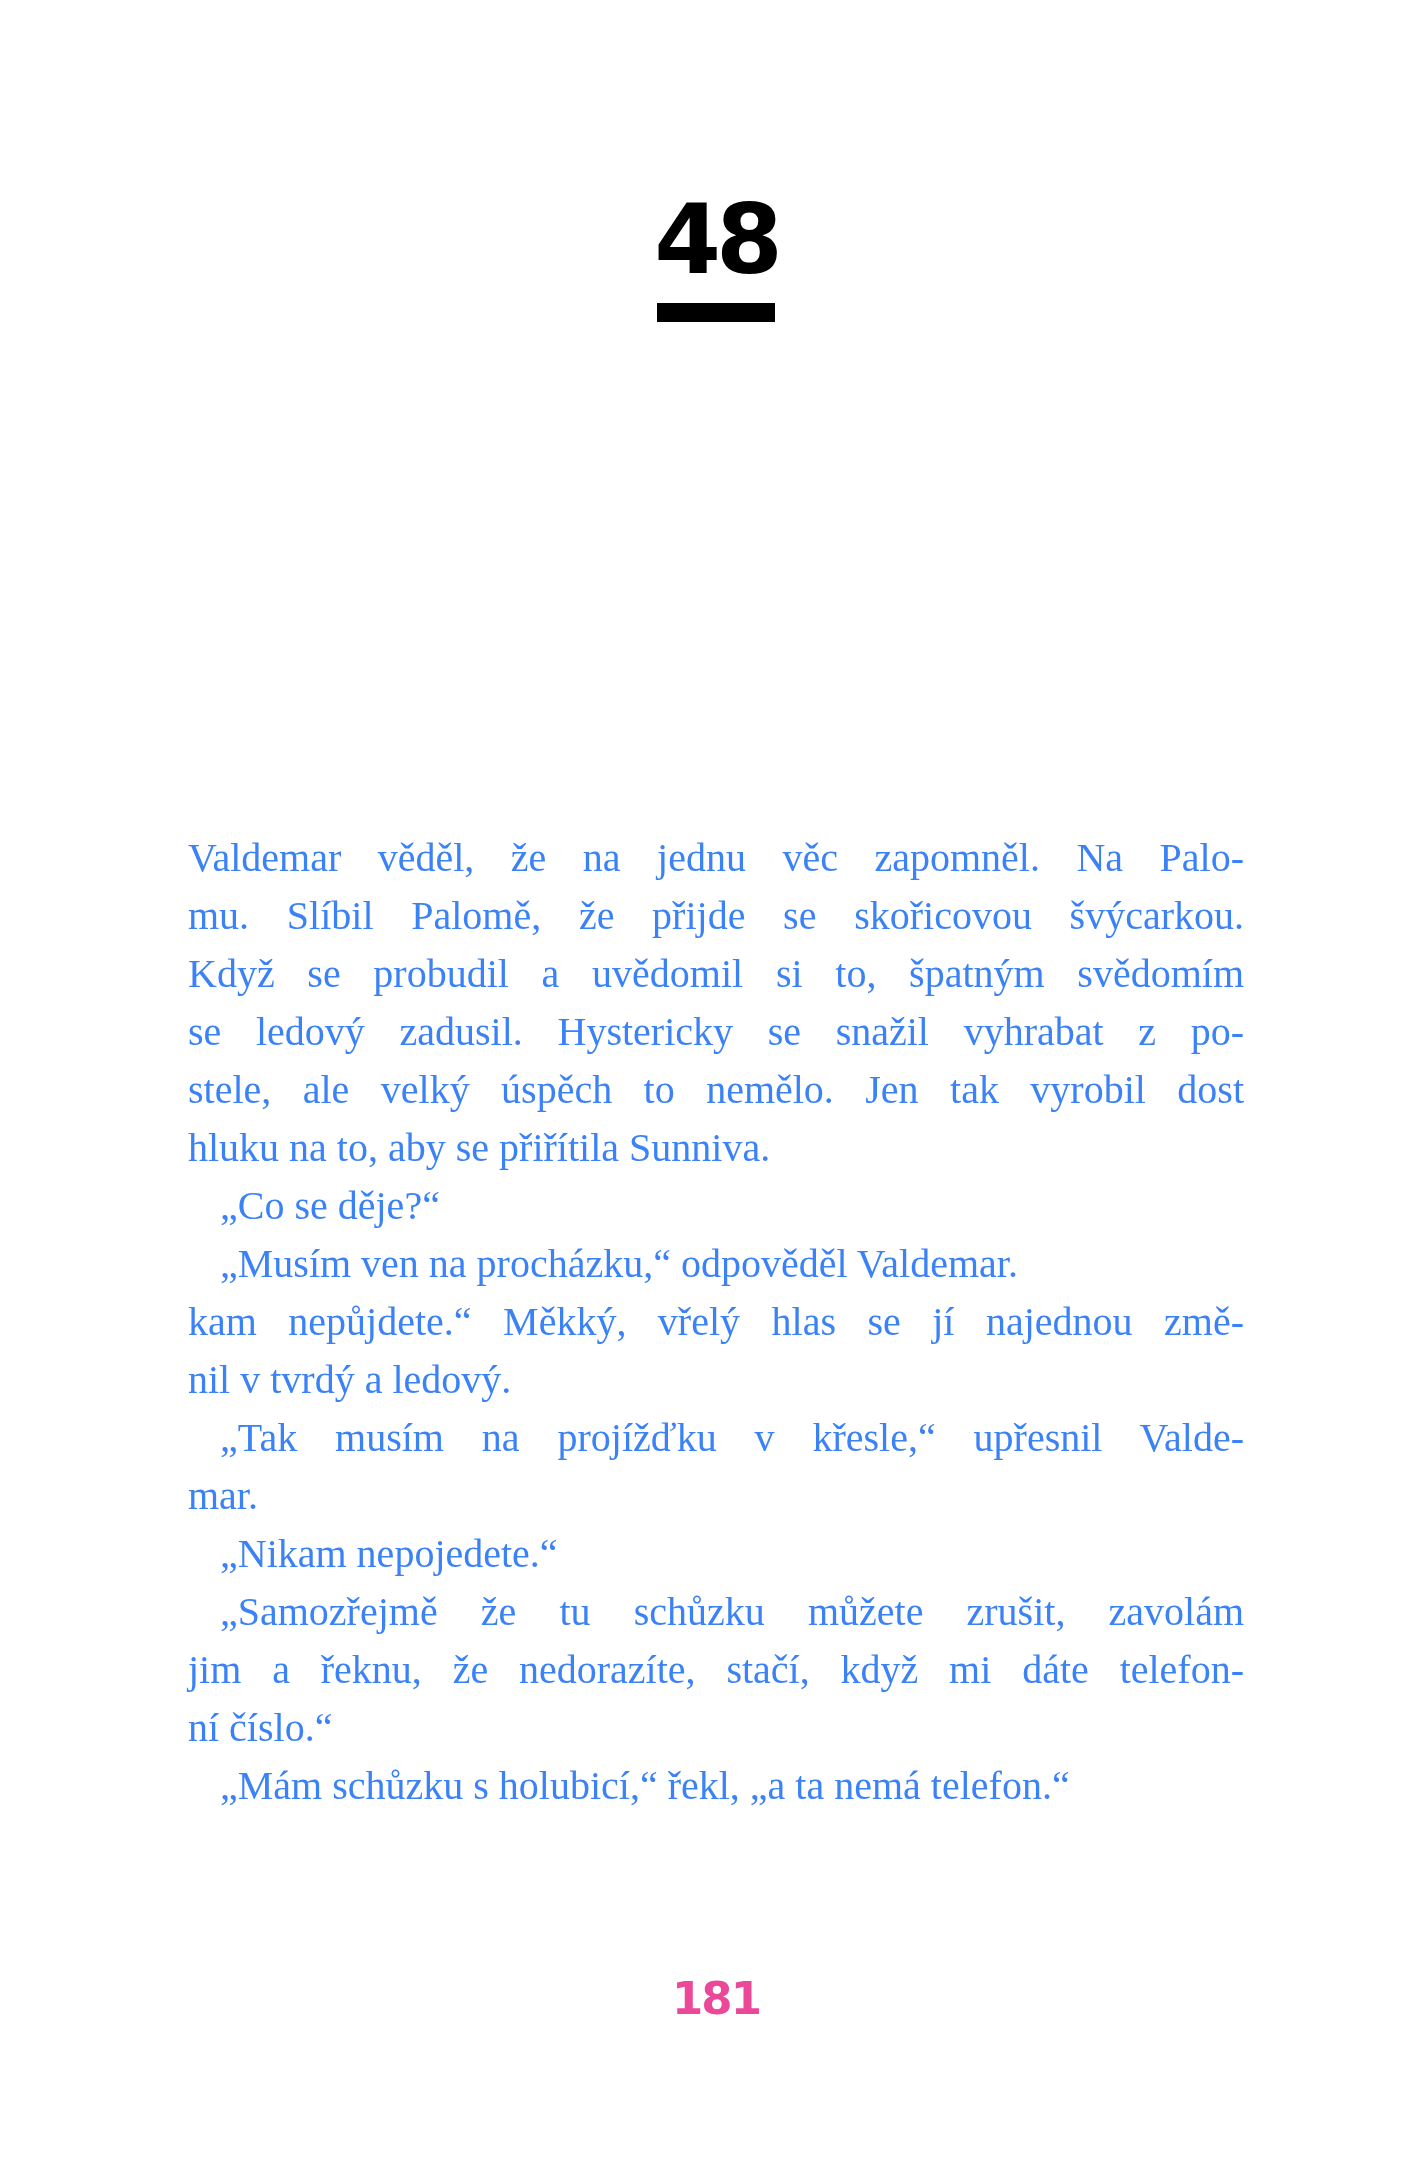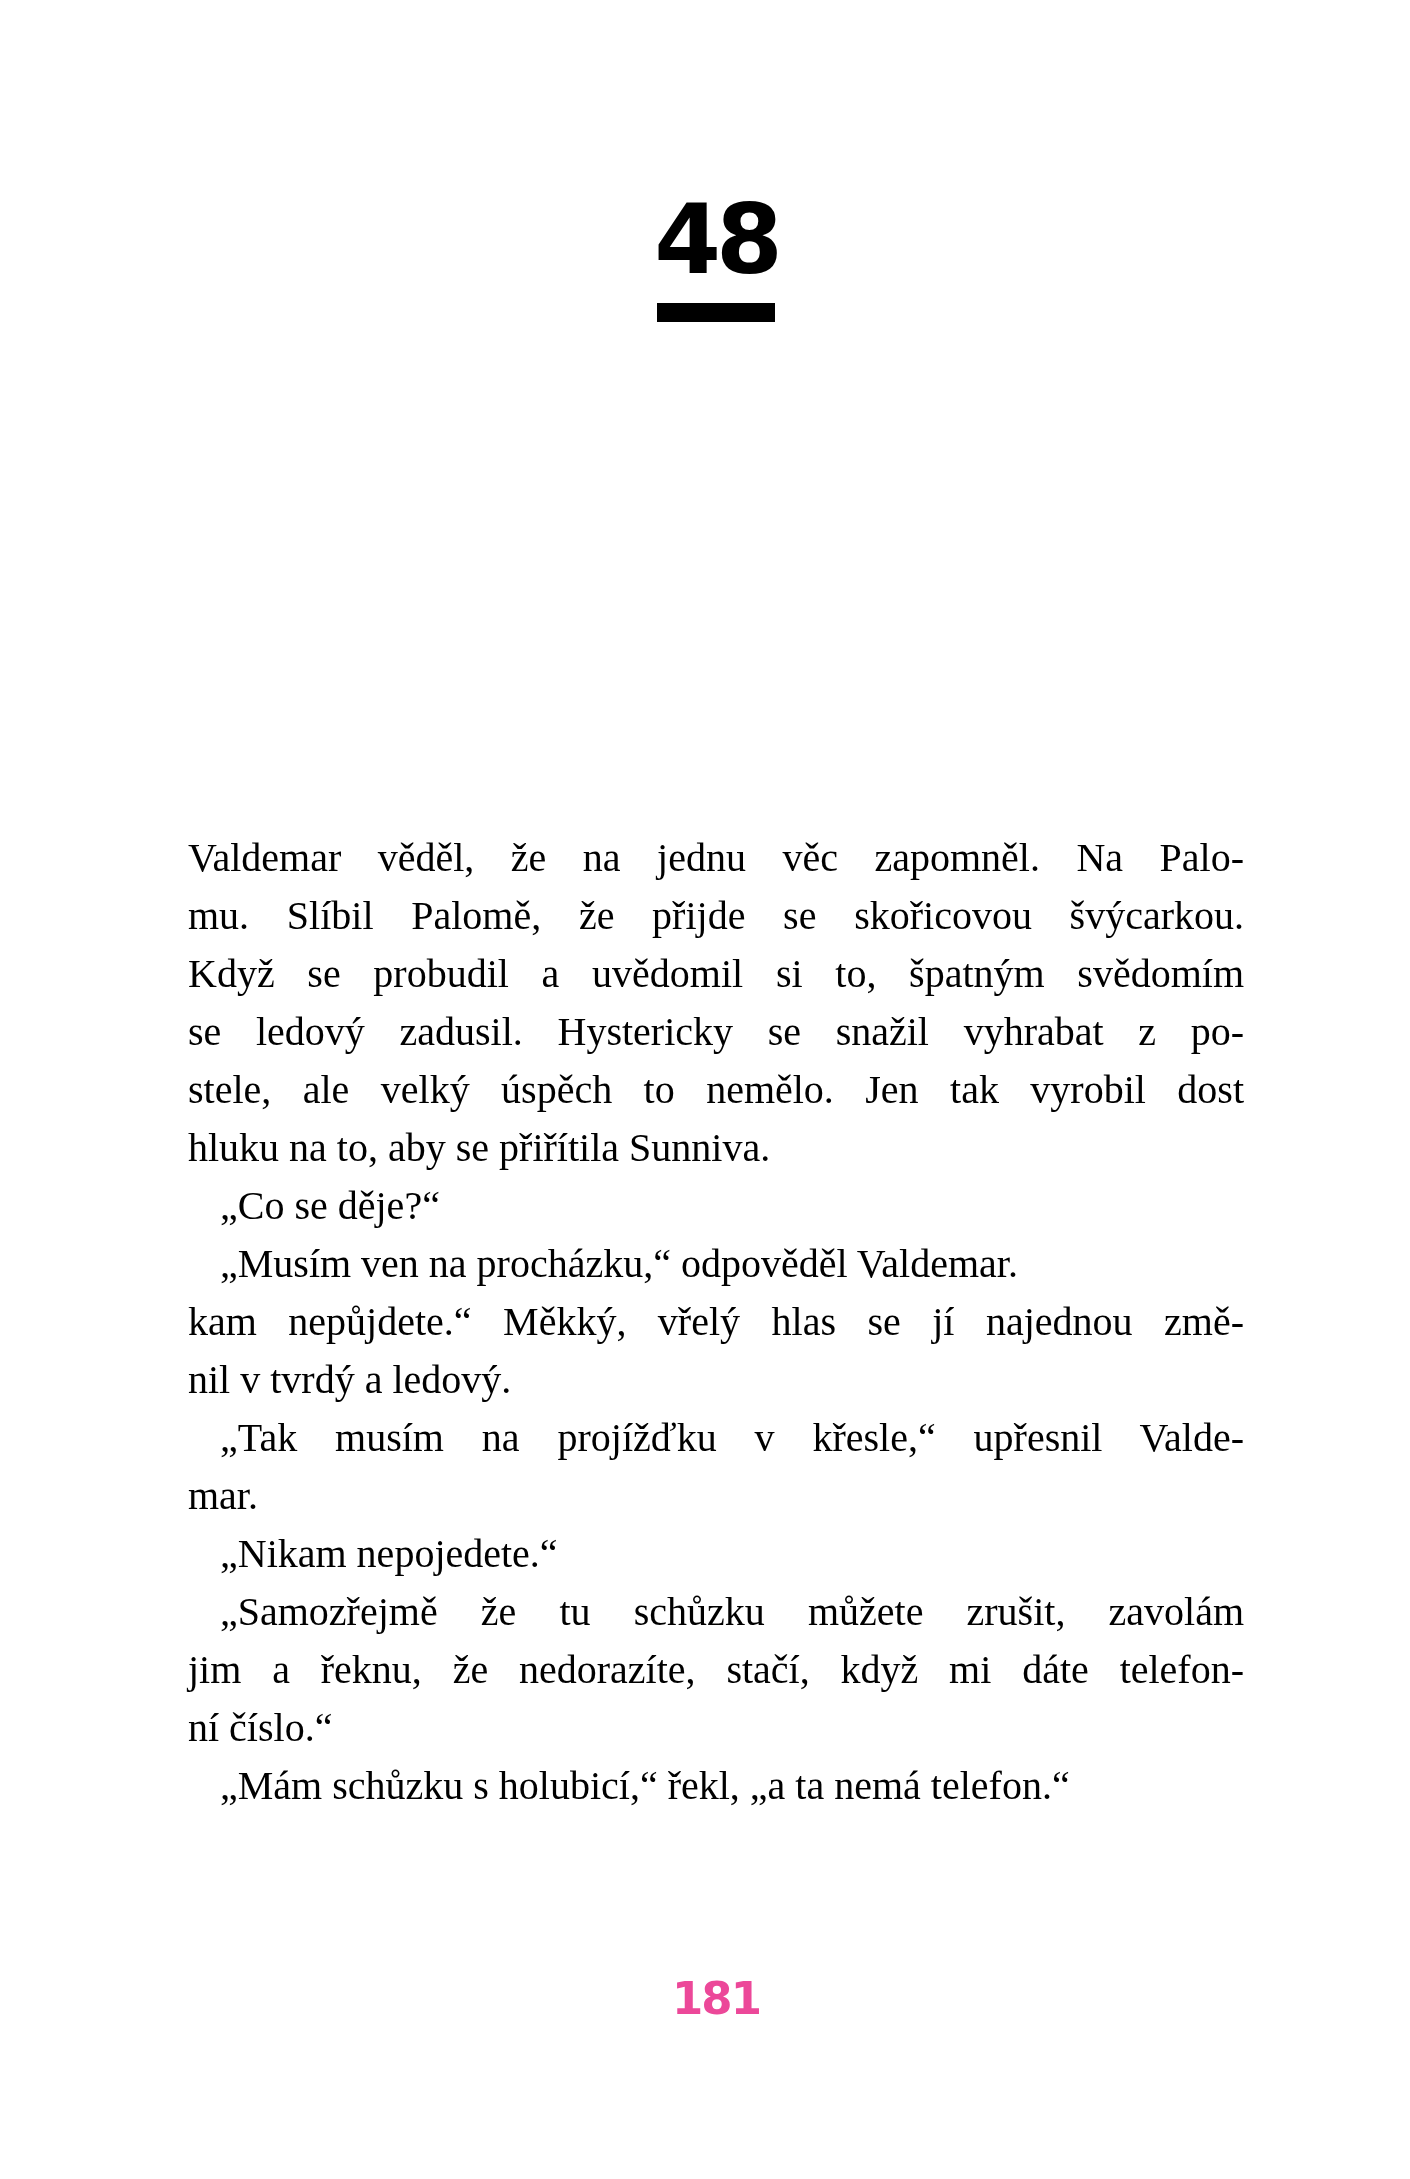--- a/index.html
+++ b/index.html
@@ -35,21 +35,21 @@
   .chapter-rule {
     width: 118px;
     height: 19px;
     background: #000000;
     margin: 15px auto 0 auto;
   }
   .body-text {
     margin-top: 507px;
     font-size: 40px;
     line-height: 58px;
-    color: #000000;
+    color: #3b82f6;
   }
   .line {
     text-align: justify;
     text-align-last: justify;
     text-justify: inter-word;
   }
   .line.last {
     text-align: left;
     text-align-last: left;
   }

